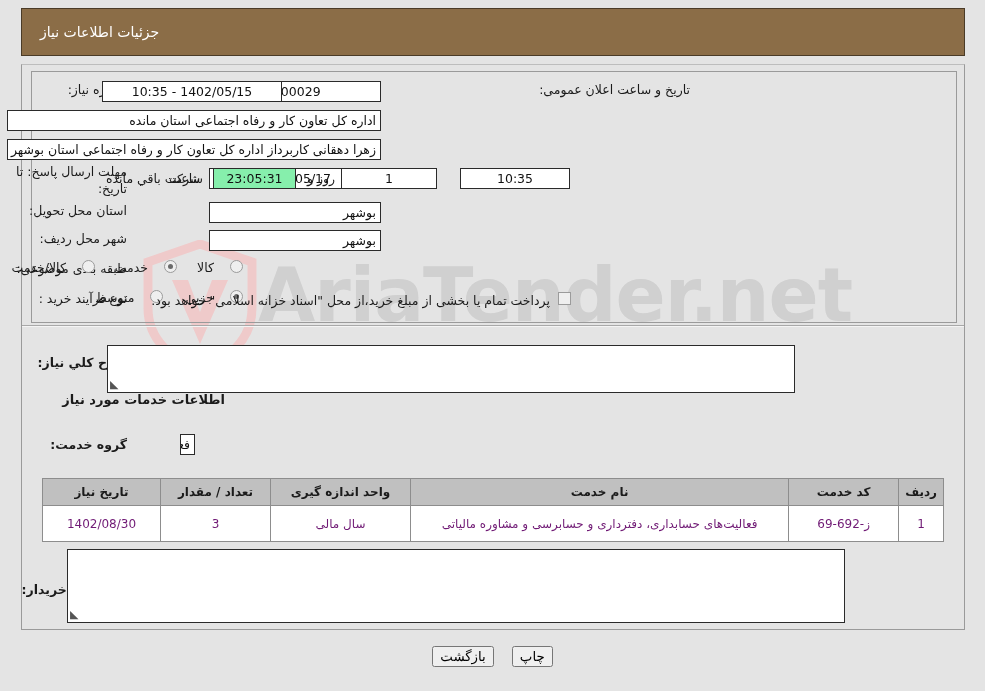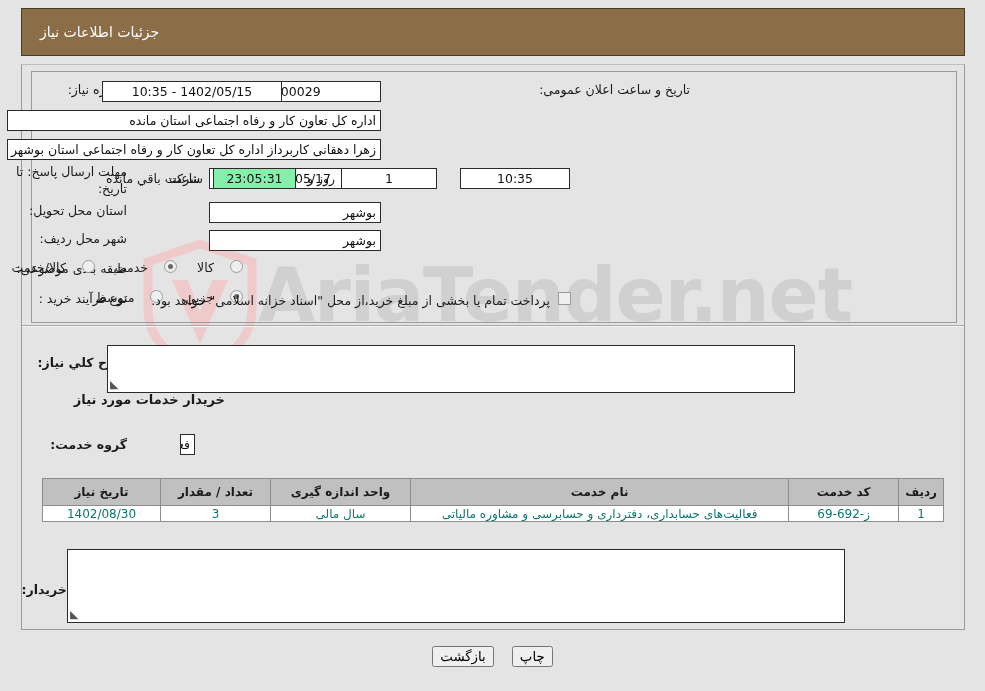--- a/index.html
+++ b/index.html
@@ -193,22 +193,22 @@
     color: #1b1b1b;
     height: 27px;
     padding: 0 6px;
     text-align: center;
     white-space: nowrap;
   }
   .tbl td {
     background: #ffffff;
     border: 1px solid #8d8d8d;
     font-size: 12px;
-    color: #0f766e;
-    height: 16px;
+    color: #701a75;
+    height: 36px;
     padding: 0 6px;
     text-align: center;
     white-space: nowrap;
   }
 
   
   .btnbar {
     position: absolute;
     left: 0; top: 646px;
     width: 985px;
@@ -322,21 +322,21 @@
   <span class="smalltxt" style="position:absolute; right:435px; top:293px; z-index:3;">پرداخت تمام یا بخشی از مبلغ خرید،از محل "اسناد خزانه اسلامی" خواهد بود.</span>
 
   <div class="row" style="right:858px; top:355px; z-index:3;">
     <span class="lbl bold">شرح کلي نیاز:</span>
   </div>
   <div class="ta" style="position:absolute; right:190px; top:345px; width:688px; height:48px; z-index:3;">
     <span class="grip">◢</span>
   </div>
 
   <div class="row" style="right:760px; top:392px; z-index:3;">
-    <span class="lbl bold" style="font-size:13px;">خریدار خدمات مورد نیاز</span>
+    <span class="lbl bold" style="font-size:13px;">اطلاعات خدمات مورد نیاز</span>
   </div>
 
   <div class="row" style="right:858px; top:437px; z-index:3;">
     <span class="lbl bold">گروه خدمت:</span>
   </div>
   <div class="fld rtlend" style="position:absolute; right:790px; top:434px; left:180px; width:auto; z-index:3;">فعالیت‌های حرفه‌ای، علمی و فنی</div>
 
   <table class="tbl">
     <thead>
       <tr>

